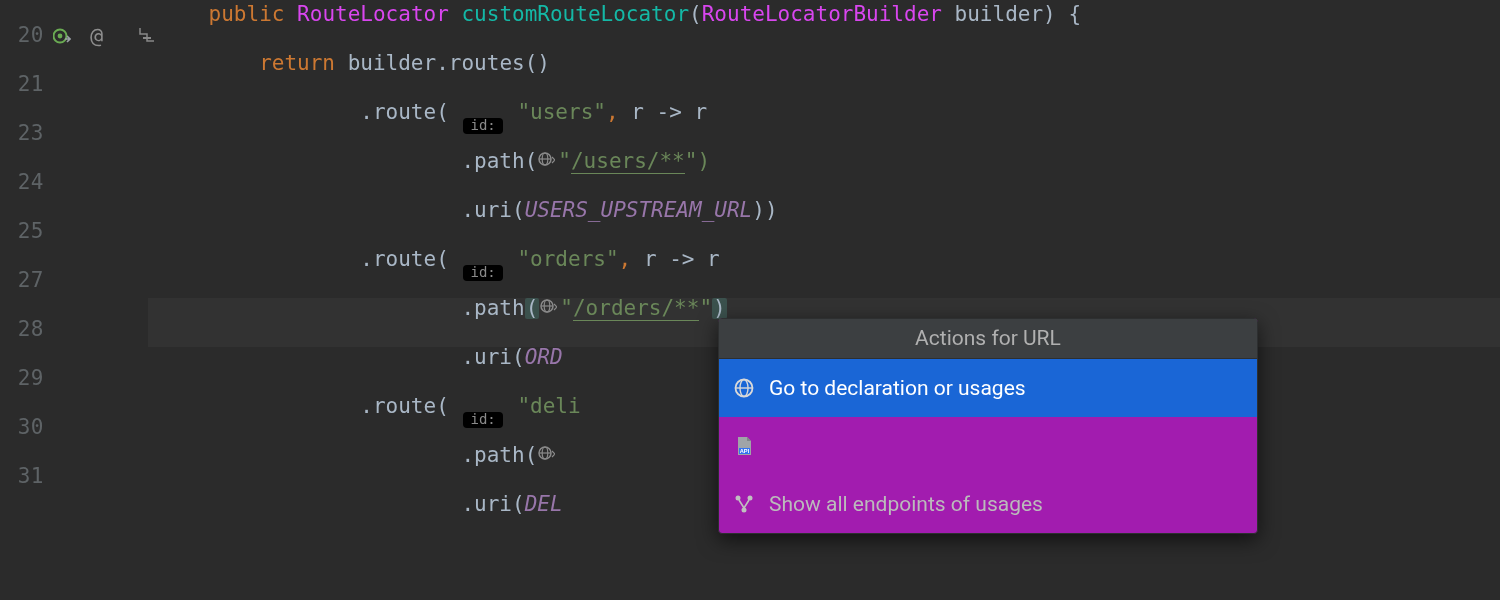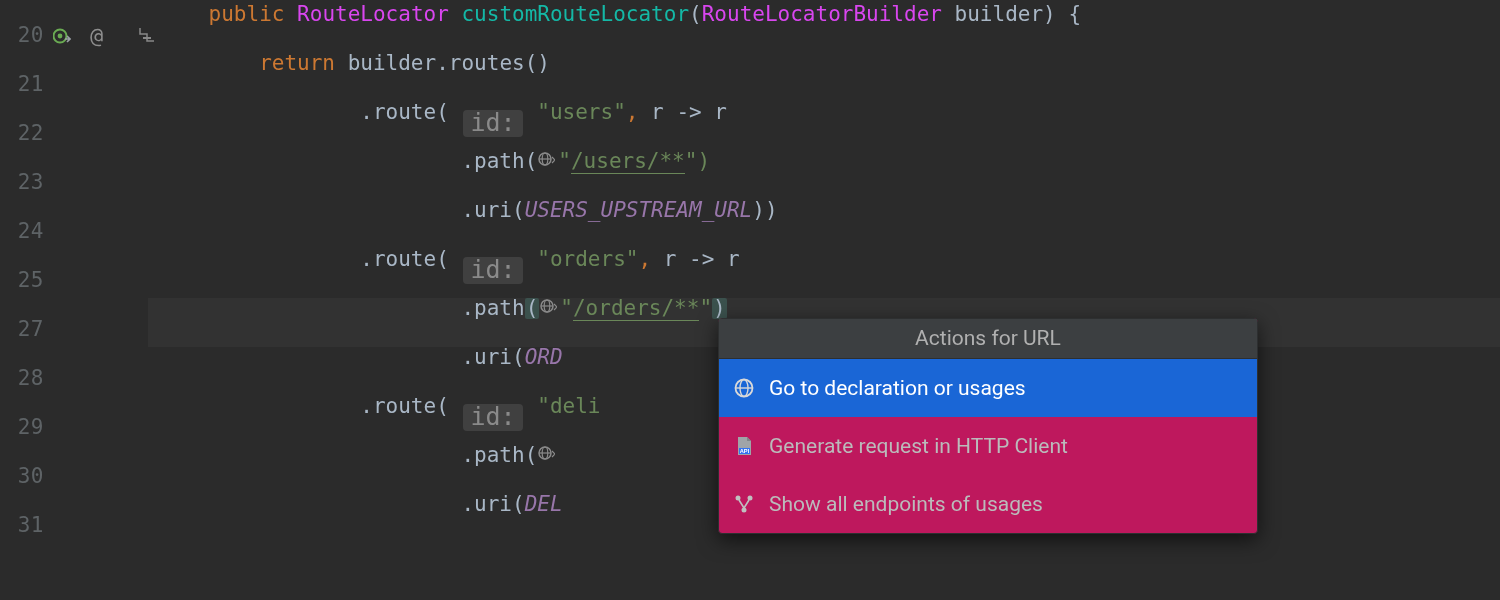--- a/index.html
+++ b/index.html
@@ -75,26 +75,26 @@
     padding-left: 10px;
   }
   .kw   { color: #cc7832; }
   .type { color: #d946ef; }
   .mname{ color: #14b8a6; }
   .str  { color: #6a8759; }
   .str-path { color: #6a8759; border-bottom: 1px solid #6a8759; padding-bottom:1px;}
   .const{ color: #9876aa; font-style: italic; }
   .comma{ color: #cc7832; }
   .paramhint {
-    background: #404040;
+    background: #000000;
     color: #8a8a8a;
     border-radius: 4px;
     padding: 0px 7px 2px;
-    margin: 8px 2px;
-    font-size: 25px;
+    margin: 16px 2px;
+    font-size: 14px;
   }
   .brace-match {
     background: #3b514d;
     border-radius:2px;
     padding: 0 1px;
   }
   .url-hint-icon {
     display: inline-flex;
     align-items: center;
     vertical-align: middle;
@@ -107,21 +107,21 @@
     left: 0; right: 0;
     height: 49px;
     background: #323232;
     z-index: 0;
   }
   .code-line > span { z-index: 1; }
 
   
   .popup {
     position: absolute;
-    background: #be185d;
+    background: #a21caf;
     border: 1px solid #2d2f30;
     border-radius: 4px;
     box-shadow: 0 6px 20px rgba(0,0,0,0.6);
     width: 540px;
     font-family: -apple-system, BlinkMacSystemFont, "Segoe UI", Roboto, sans-serif;
     font-size: 21px;
     color: #bbbbbb;
     z-index: 10;
   }
   .popup-title {
@@ -168,23 +168,20 @@
         <svg viewBox="0 0 18 18">
             <path d="M2 1 L2 7 L9 7 L9 14 L16 14" fill="none" stroke="#888" stroke-width="1.5"></path>
             <rect x="5" y="10" width="8" height="2" fill="#888"></rect>
           </svg>
       </span>
     </div>
     <div class="gutter-row">
         <span class="line-number">21</span>
       </div>
     <div class="gutter-row">
-        <span class="line-number">22</span>
-      </div>
-    <div class="gutter-row">
         <span class="line-number">23</span>
       </div>
     <div class="gutter-row">
         <span class="line-number">24</span>
       </div>
     <div class="gutter-row">
         <span class="line-number">25</span>
       </div>
     <div class="gutter-row">
         <span class="line-number">27</span>
@@ -282,21 +279,20 @@
   </div>
   <div class="popup-item">
     <span class="popup-icon">
       <svg viewBox="0 0 22 22">
           <path d="M5 2 L14 2 L18 6 L18 20 L5 20 Z" fill="#a0a4a8"></path>
           <path d="M14 2 L14 6 L18 6" fill="#808488"></path>
           <rect x="6" y="13" width="11" height="6" fill="#3574f0"></rect>
           <text x="11.5" y="17.8" font-size="5.7" text-anchor="middle" fill="#fff" font-family="sans-serif" font-weight="bold">API</text>
         </svg>
     </span>
-    <span>Generate request in HTTP Client</span>
   </div>
   <div class="popup-item">
     <span class="popup-icon">
       <svg viewBox="0 0 22 22">
           <circle cx="5" cy="5" r="2.5" fill="#c0c0c0"></circle>
           <circle cx="17" cy="5" r="2.5" fill="#c0c0c0"></circle>
           <circle cx="11" cy="17" r="2.5" fill="#c0c0c0"></circle>
           <path d="M6 7 L11 15 M16 7 L11 15" stroke="#c0c0c0" stroke-width="1.6" fill="none"></path>
         </svg>
     </span>

